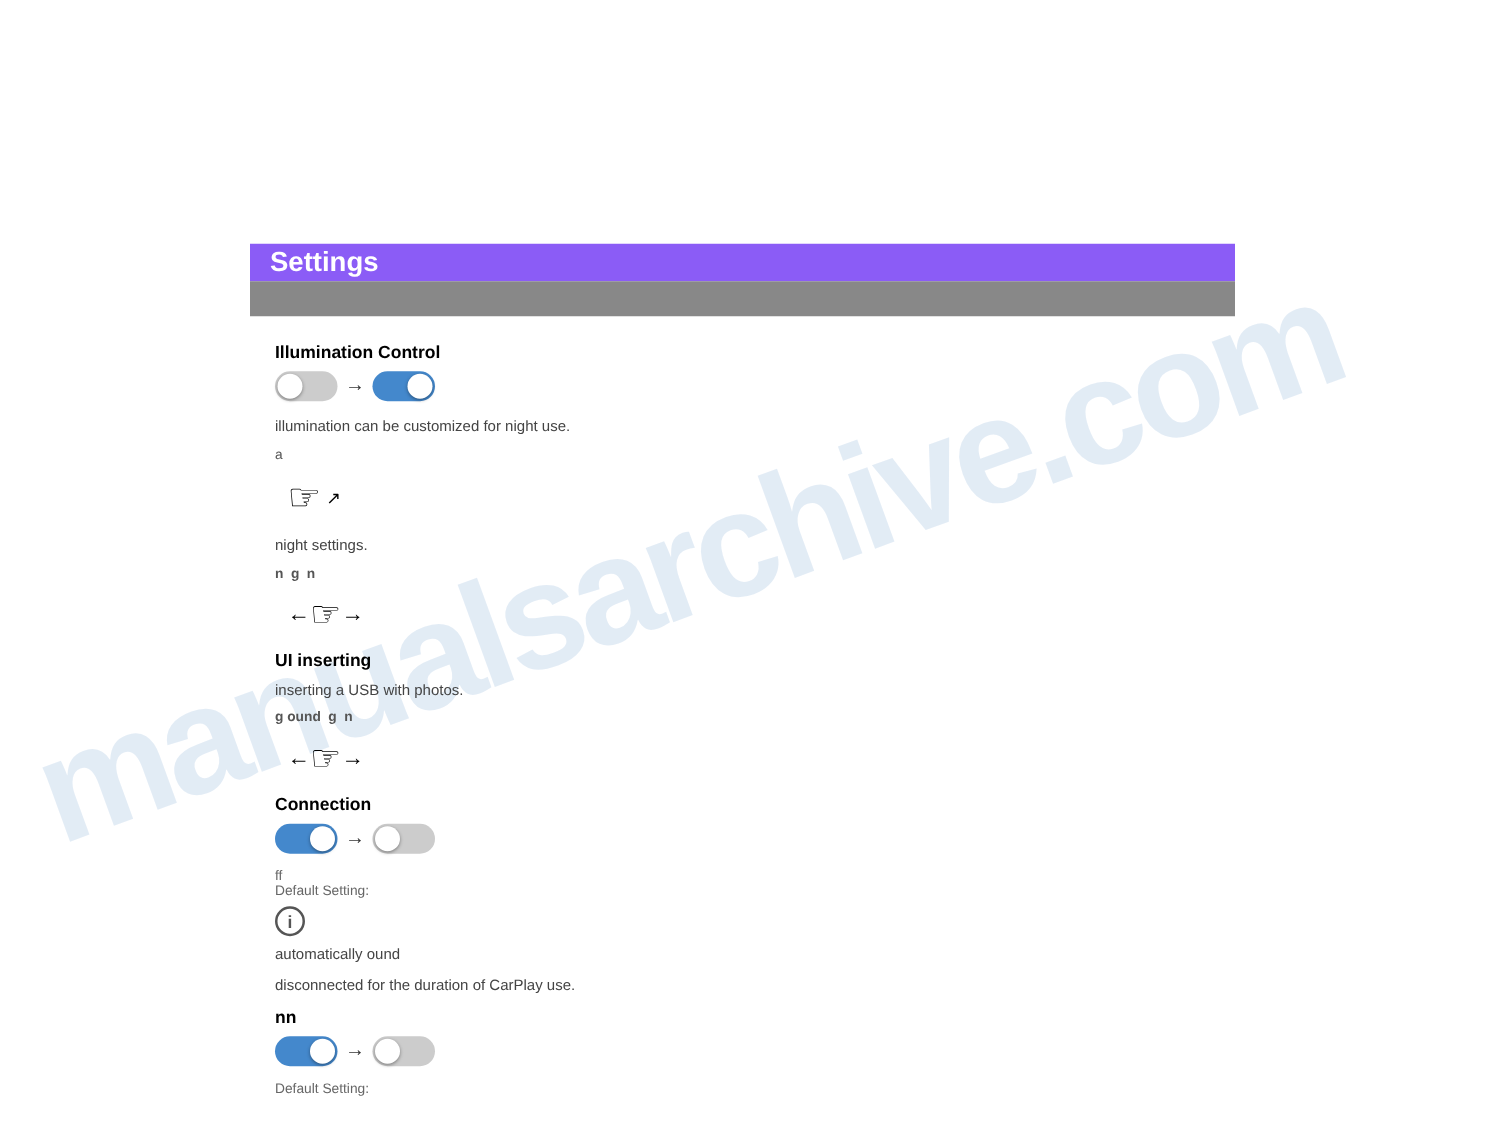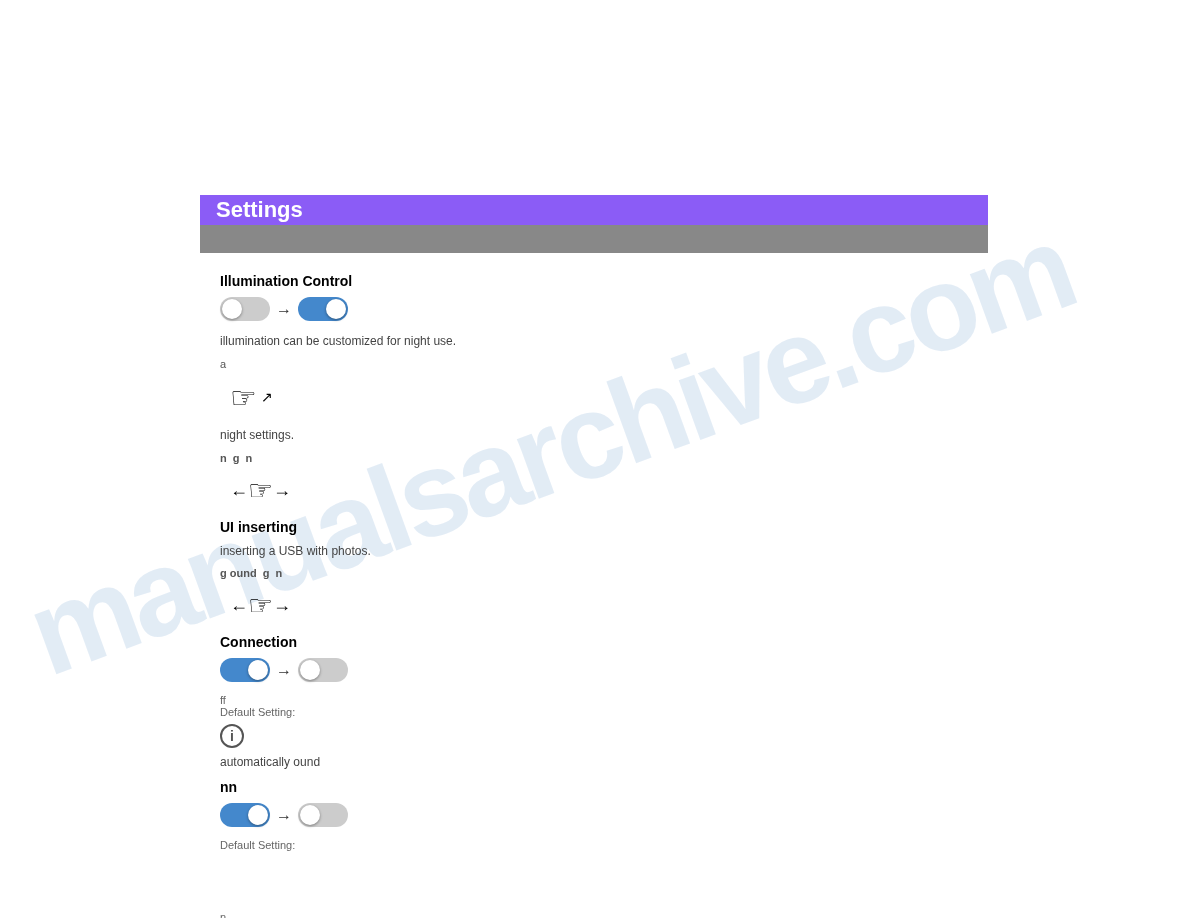--- a/index.html
+++ b/index.html
@@ -280,20 +280,21 @@
           <div class="toggle-knob"></div>
         </div>
       </div>
       <div class="small-label">ff</div>
       <div class="small-label">Default Setting:</div>
 
       
       <div class="info-icon">i</div>
 
       <div class="section-text">automatically ound</div>
+      <div class="section-text">disconnected for the duration of CarPlay use.</div>
     </div>
 
     <div class="column">
       <div class="section-title">nn</div>
       <div class="toggle-row">
         <div class="toggle on">
           <div class="toggle-knob"></div>
         </div>
         <span class="arrow">→</span>
         <div class="toggle off">

